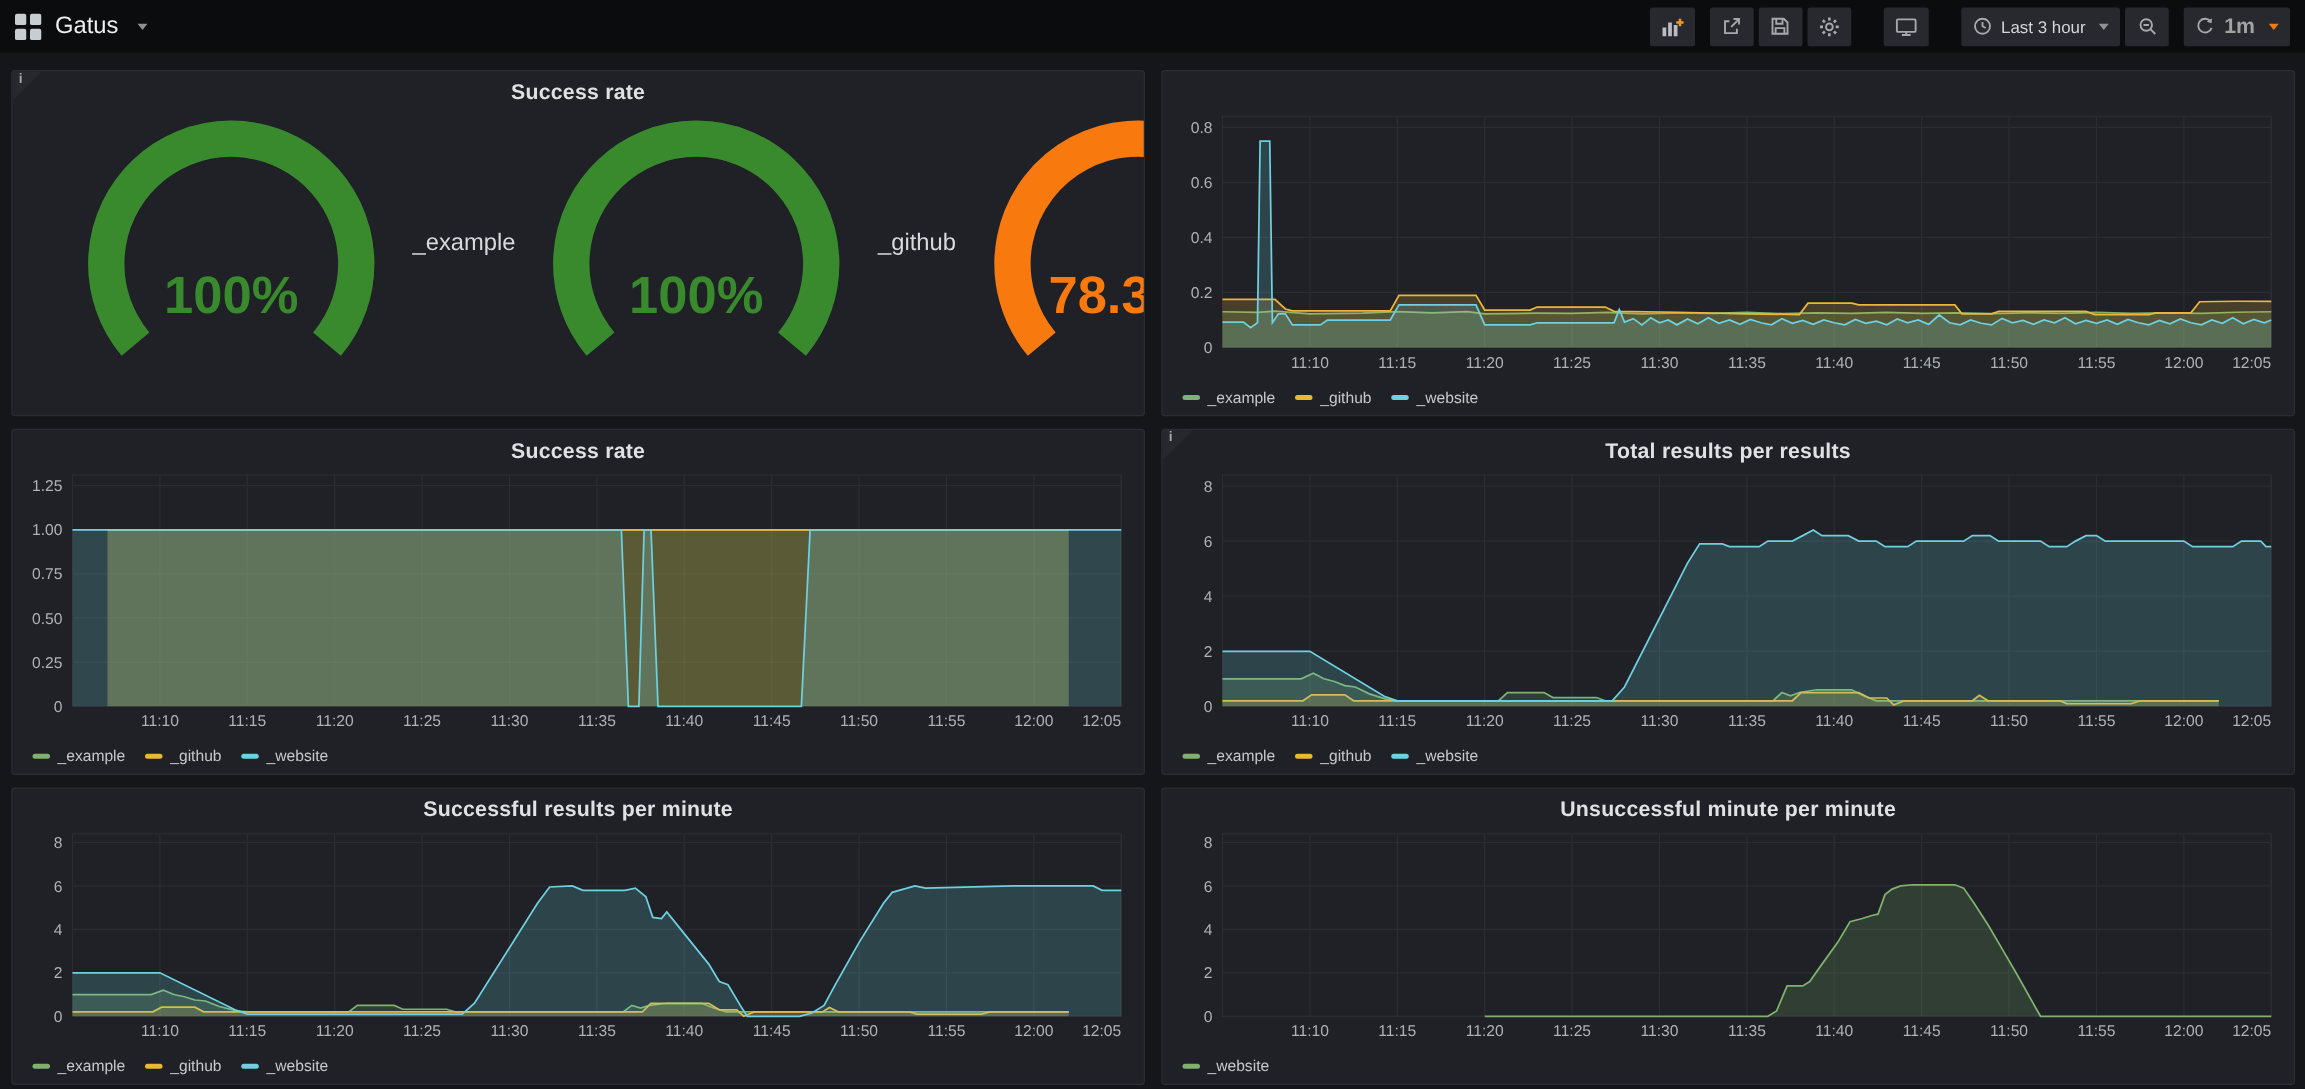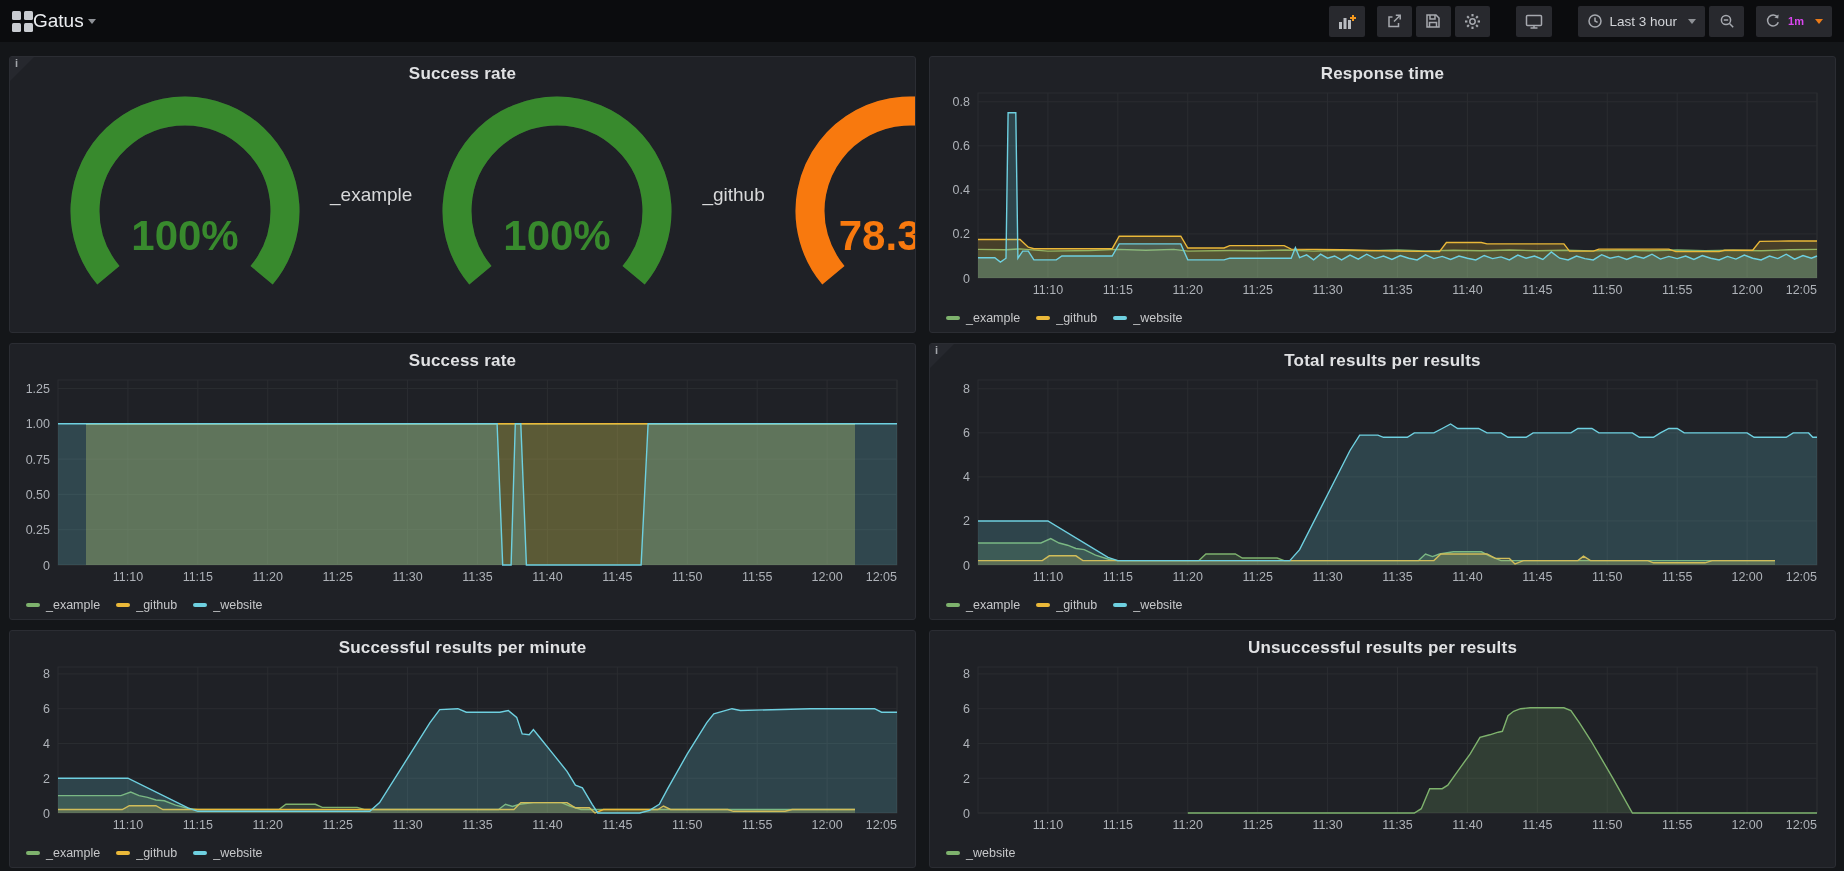--- a/index.html
+++ b/index.html
@@ -4,31 +4,31 @@
 <style>
   * { box-sizing: border-box; }
   html,body { margin:0; padding:0; }
   body {
     width:1844px; height:871px; overflow:hidden;
     background:#141619; color:#d8d9da;
     font-family:"Liberation Sans", sans-serif;
   }
   
   .navbar { height:42px; background:#0b0c0e; display:flex; align-items:center; padding:0 12px; }
-  .brand { display:flex; align-items:center; cursor:pointer; }
+  .brand { display:flex; align-items:center; gap:11px; cursor:pointer; }
   .apps-icon { display:grid; grid-template-columns:9px 9px; grid-template-rows:9px 9px; gap:3px; }
   .apps-icon span { background:#c9ccd1; border-radius:1.5px; }
   .brand-title { font-size:19px; color:#eceef1; font-weight:400; }
   .caret { width:0; height:0; border-left:4.5px solid transparent; border-right:4.5px solid transparent; border-top:5px solid #8e9196; margin-left:4px; }
   .caret.orange { border-top-color:#eb7b18; }
   .nav-right { margin-left:auto; display:flex; align-items:center; }
   .nav-btn { height:31px; min-width:35px; background:#28292e; border-radius:2px; display:flex; align-items:center; justify-content:center; padding:0 9px; gap:7px; color:#b4b7bd; font-size:14px; cursor:pointer; }
   .nav-btn svg { stroke:#a6a9af; fill:none; stroke-width:1.5; }
   .sp4 { width:4px; } .sp12 { width:12px; } .sp26 { width:26px; }
-  .refresh-label { color:#d946ef; font-weight:700; font-size:11px; }
+  .refresh-label { color:#a3a3a3; font-weight:700; font-size:17px; }
   .time-label { color:#d3d5d9; font-size:13.5px; }
   
   .dashboard { display:grid; grid-template-columns:907px 907px; grid-template-rows:277px 277px 238px; gap:10px 13px; padding:14px 0 0 9px; }
   .panel { background:#1f2126; border:1px solid #2b2d33; border-radius:3px; position:relative; overflow:hidden; }
   .panel-title { margin:0; text-align:center; font-size:17px; font-weight:700; color:#e0e1e3; padding-top:7px; letter-spacing:.2px; cursor:pointer; }
   .info-corner { position:absolute; top:0; left:0; width:0; height:0; border-top:24px solid #26282e; border-right:24px solid transparent; }
   .info-corner i { position:absolute; top:-24px; left:5px; font-style:normal; font-size:11px; color:#a3a6ab; font-weight:700; }
   
   .gauge-row { display:flex; justify-content:space-around; align-items:flex-start; padding:8px 30px 0; }
   .gauge { display:flex; flex-direction:row; align-items:center; }
@@ -166,21 +166,20 @@
             <path d="M 68.40 183.28 A 100 100 0 1 1 221.60 183.28" stroke="#33363c" stroke-width="29" fill="none"></path>
             <path d="M 68.40 183.28 A 100 100 0 1 1 240.97 90.91" stroke="#f8790e" stroke-width="29" fill="none"></path>
             <text x="145" y="158" class="gauge-value" fill="#f8790e">78.34%</text>
           </svg>
           <div class="gauge-label">_website</div>
         </div>
       </div>
   </section>
 
   <section class="panel chart-panel">
-    <h2 class="panel-title">Response time</h2>
     <div class="chart-body"><svg width="887" height="215">
           <rect class="grid" x="40" y="8" width="839" height="185" fill="none"></rect>
           <line class="grid" x1="40" x2="879" y1="193" y2="193"></line>
           <text class="tick" x="32" y="197.5" text-anchor="end">0</text>
           <line class="grid" x1="40" x2="879" y1="148.95238095238096" y2="148.95238095238096"></line>
           <text class="tick" x="32" y="153.45238095238096" text-anchor="end">0.2</text>
           <line class="grid" x1="40" x2="879" y1="104.9047619047619" y2="104.9047619047619"></line>
           <text class="tick" x="32" y="109.4047619047619" text-anchor="end">0.4</text>
           <line class="grid" x1="40" x2="879" y1="60.85714285714286" y2="60.85714285714286"></line>
           <text class="tick" x="32" y="65.35714285714286" text-anchor="end">0.6</text>
@@ -415,21 +414,21 @@
           <span>_github</span>
         </span>
         <span class="legend-item">
           <span class="swatch" style="background:#6ed0e0"></span>
           <span>_website</span>
         </span>
       </div>
   </section>
 
   <section class="panel chart-panel">
-    <h2 class="panel-title">Unsuccessful results per results</h2>
+    <h2 class="panel-title">Unsuccessful minute per minute</h2>
     <div class="chart-body"><svg width="887" height="176">
           <rect class="grid" x="40" y="8" width="839" height="146" fill="none"></rect>
           <line class="grid" x1="40" x2="879" y1="154" y2="154"></line>
           <text class="tick" x="32" y="158.5" text-anchor="end">0</text>
           <line class="grid" x1="40" x2="879" y1="119.23809523809524" y2="119.23809523809524"></line>
           <text class="tick" x="32" y="123.73809523809524" text-anchor="end">2</text>
           <line class="grid" x1="40" x2="879" y1="84.47619047619048" y2="84.47619047619048"></line>
           <text class="tick" x="32" y="88.97619047619048" text-anchor="end">4</text>
           <line class="grid" x1="40" x2="879" y1="49.71428571428571" y2="49.71428571428571"></line>
           <text class="tick" x="32" y="54.21428571428571" text-anchor="end">6</text>

